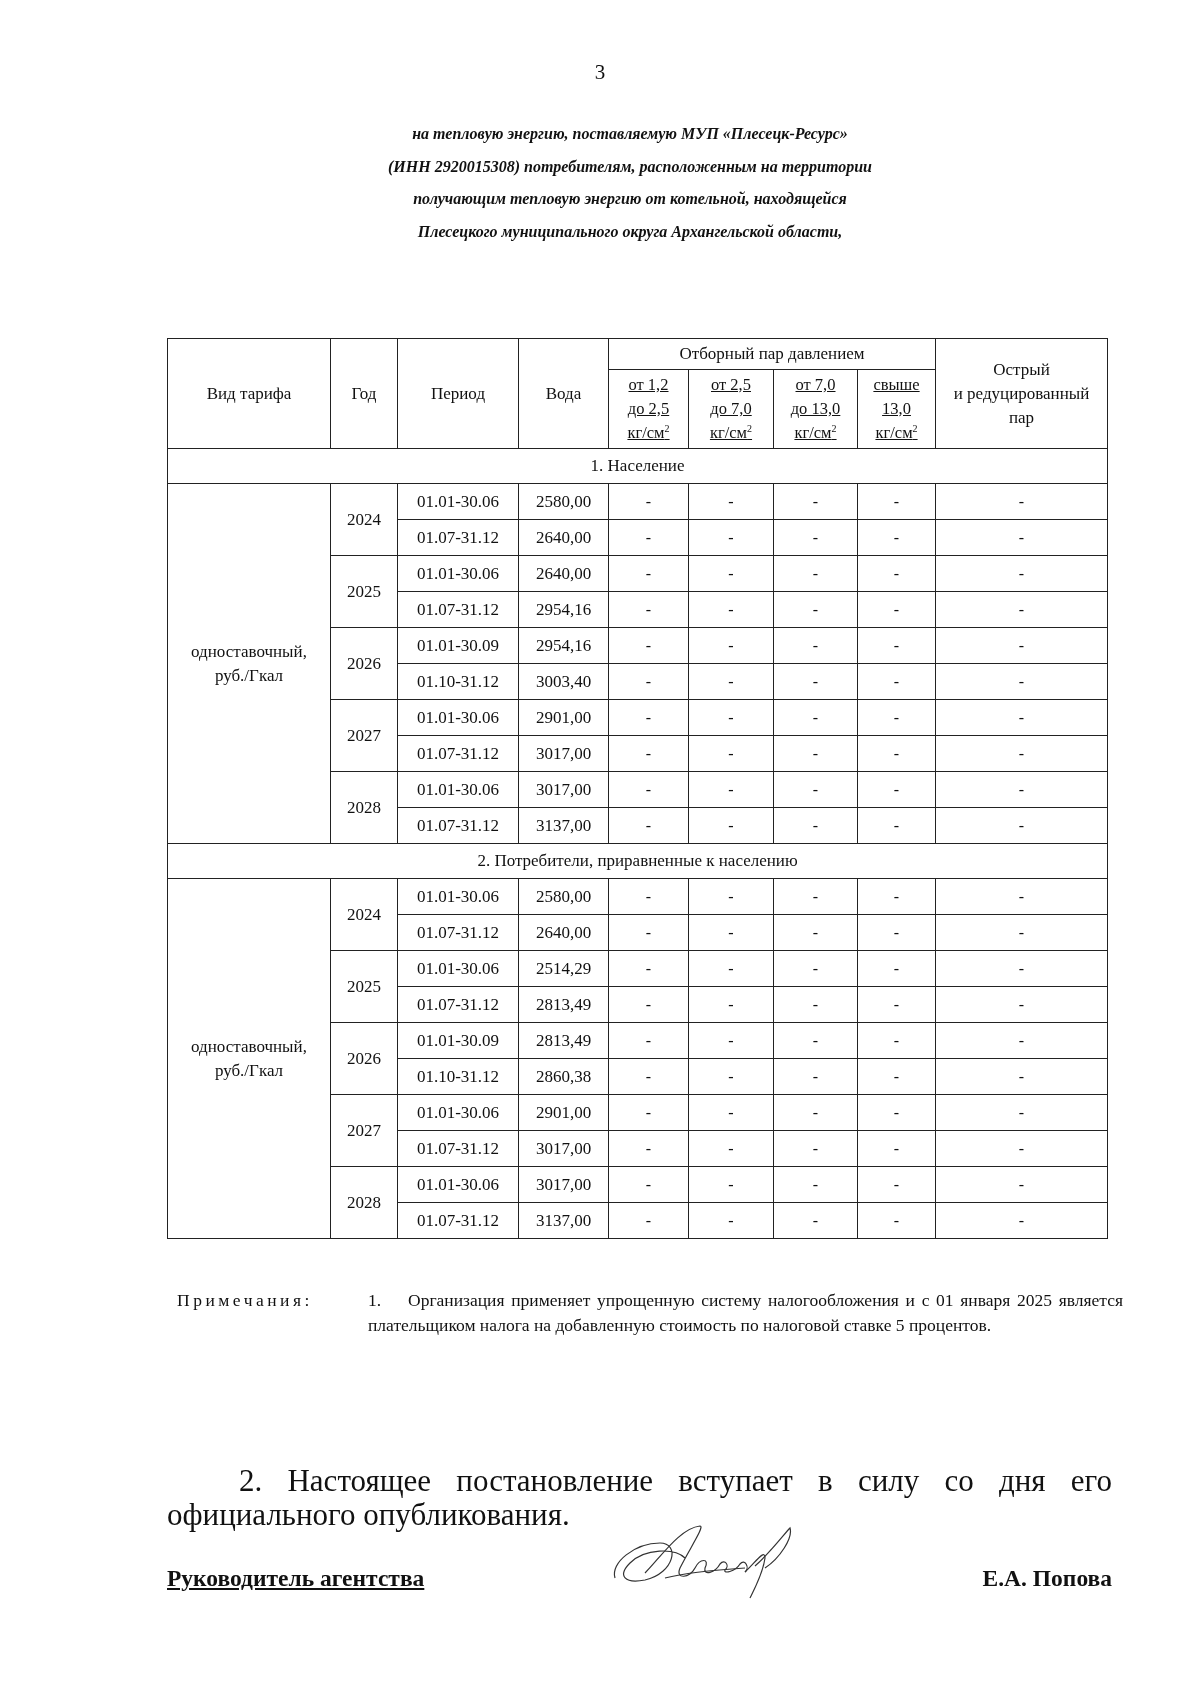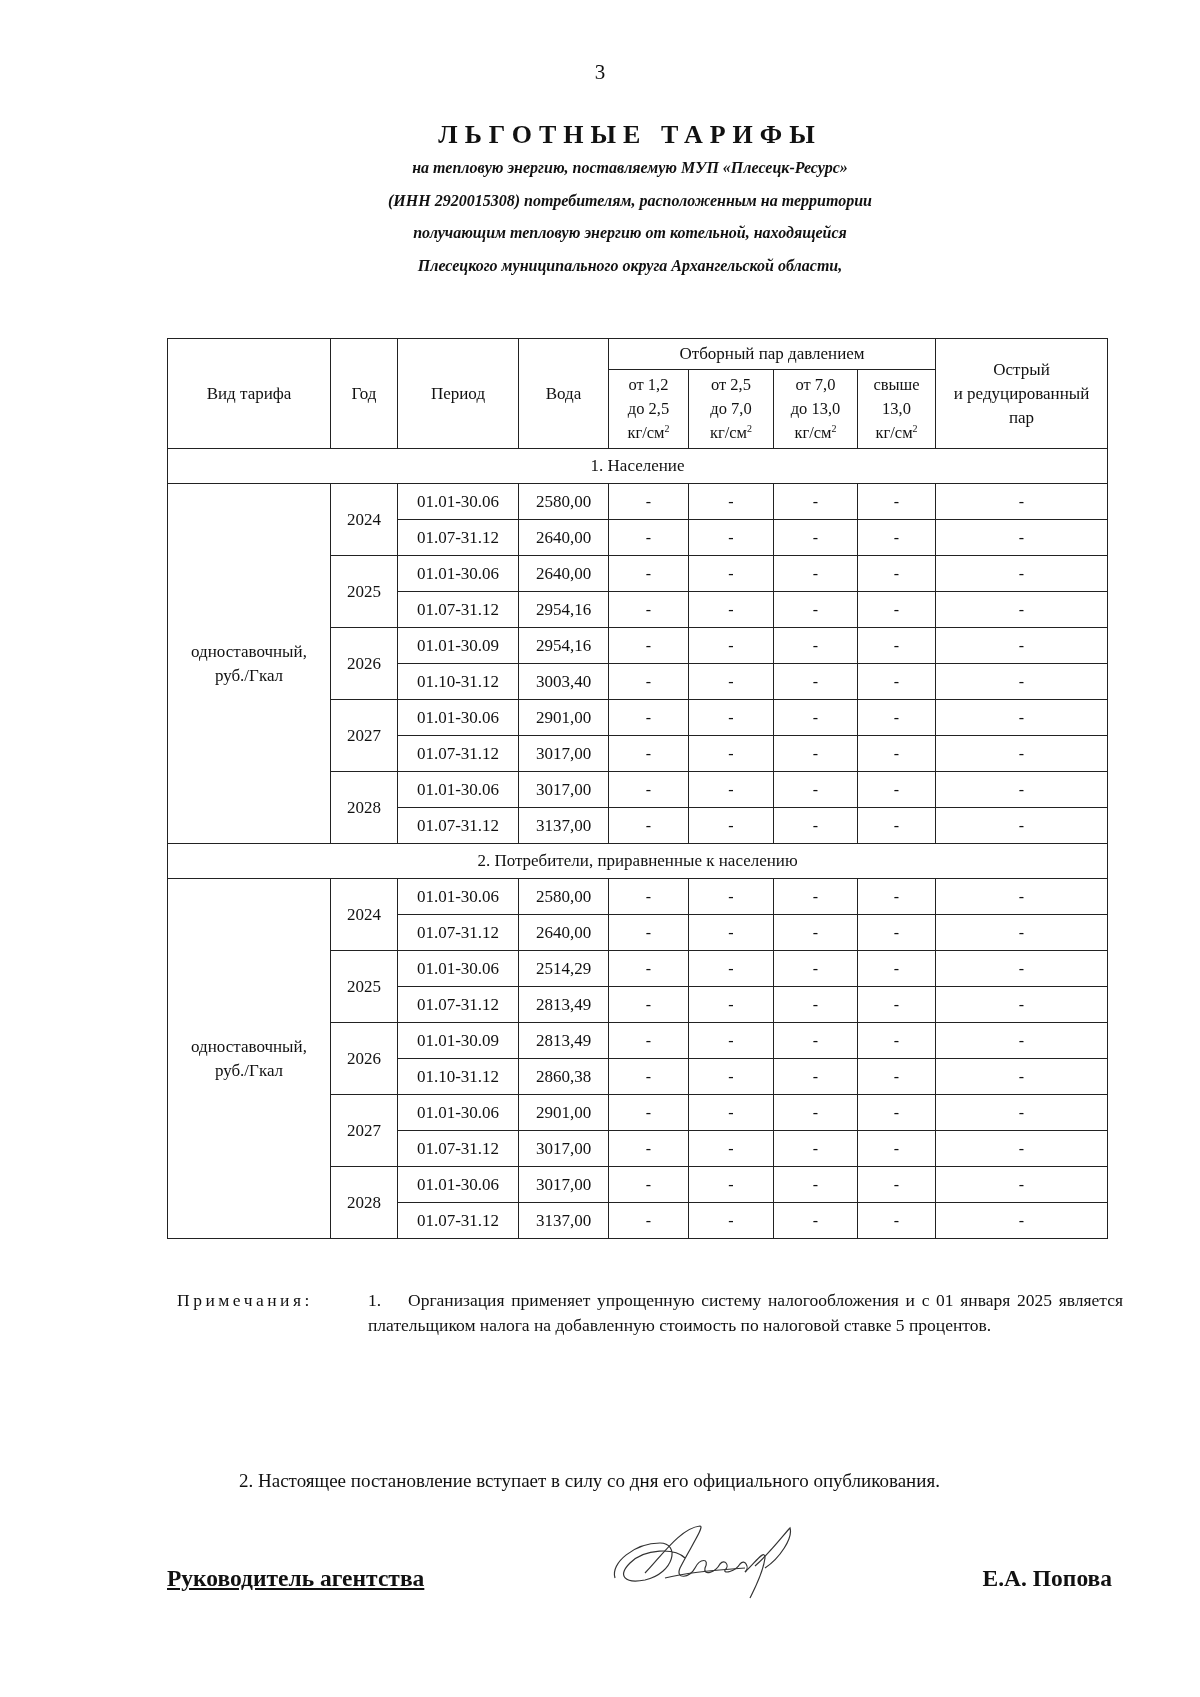--- a/index.html
+++ b/index.html
@@ -7,49 +7,48 @@
          font-family: "Liberation Serif", "DejaVu Serif", serif; color: #111; }
   .page-num { position: absolute; top: 60px; left: 0; width: 1200px; text-align: center; font-size: 21px; }
   .title-block { position: absolute; top: 118px; left: 150px; width: 960px; text-align: center; }
   .title-main { font-weight: bold; font-size: 26px; letter-spacing: 7px; line-height: 34px; }
   .title-line { font-weight: bold; font-size: 16px; line-height: 32.5px; white-space: nowrap; font-style: italic; }
 
   table.tariffs { position: absolute; top: 338px; left: 167px; width: 940px; border-collapse: collapse;
                   table-layout: fixed; font-size: 17px; }
   table.tariffs td, table.tariffs th { border: 1.4px solid #222; text-align: center; vertical-align: middle;
                   font-weight: normal; padding: 0; line-height: 24px; }
-  .hdr-small { font-size: 16.5px; line-height: 24px; }
+  .hdr-small { font-size: 16.5px; line-height: 24px; text-decoration: underline; }
   sup { font-size: 10px; line-height: 0; }
   tr.hdr1 th { height: 30px; }
   tr.hdr2 th { height: 78px; }
   tr.section td { height: 34px; }
   tr.data td { height: 35px; }
   .dash { font-size: 16px; }
 
   .notes { position: absolute; top: 1288px; left: 177px; width: 940px; font-size: 17.5px; line-height: 24.5px; }
   .notes-label { position: absolute; left: 0; top: 0; letter-spacing: 3.5px; }
   .notes-body { position: absolute; left: 191px; top: 0; width: 755px; text-align: justify; }
   .note-p { margin: 0; }
   .note-p .num { display: inline-block; width: 40px; }
   .note-p.second { padding-left: 4px; }
 
-  .clause { position: absolute; top: 1464px; left: 167px; width: 945px; font-size: 19px; line-height: 34px; text-align: justify; text-indent: 72px; }
+  .clause { position: absolute; top: 1464px; left: 167px; width: 945px; font-size: 31px; line-height: 34px; text-align: justify; text-indent: 72px; }
 
   .sig-row { position: absolute; top: 1565px; left: 167px; width: 945px; height: 40px; }
   .sig-role { position: absolute; left: 0; top: 0; font-weight: bold; font-size: 23.5px; text-decoration: underline; }
   .sig-name { position: absolute; right: 0; top: 0; font-weight: bold; font-size: 23.5px; }
   .signature { position: absolute; left: 605px; top: 1518px; width: 200px; height: 90px; }
 </style>
 </head>
 <body>
 
 <div class="page-num">3</div>
 
 <div class="title-block">
-  <div class="title-main">ЛЬГОТНЫЕ ТАРИФЫ</div>
   <div class="title-line">на тепловую энергию, поставляемую МУП «Плесецк-Ресурс»</div>
   <div class="title-line">(ИНН 2920015308) потребителям, расположенным на территории</div>
   <div class="title-line">получающим тепловую энергию от котельной, находящейся</div>
   <div class="title-line">Плесецкого муниципального округа Архангельской области,</div>
 </div>
 
 <table class="tariffs">
   <colgroup>
     <col style="width:163px">
       <col style="width:67px">

